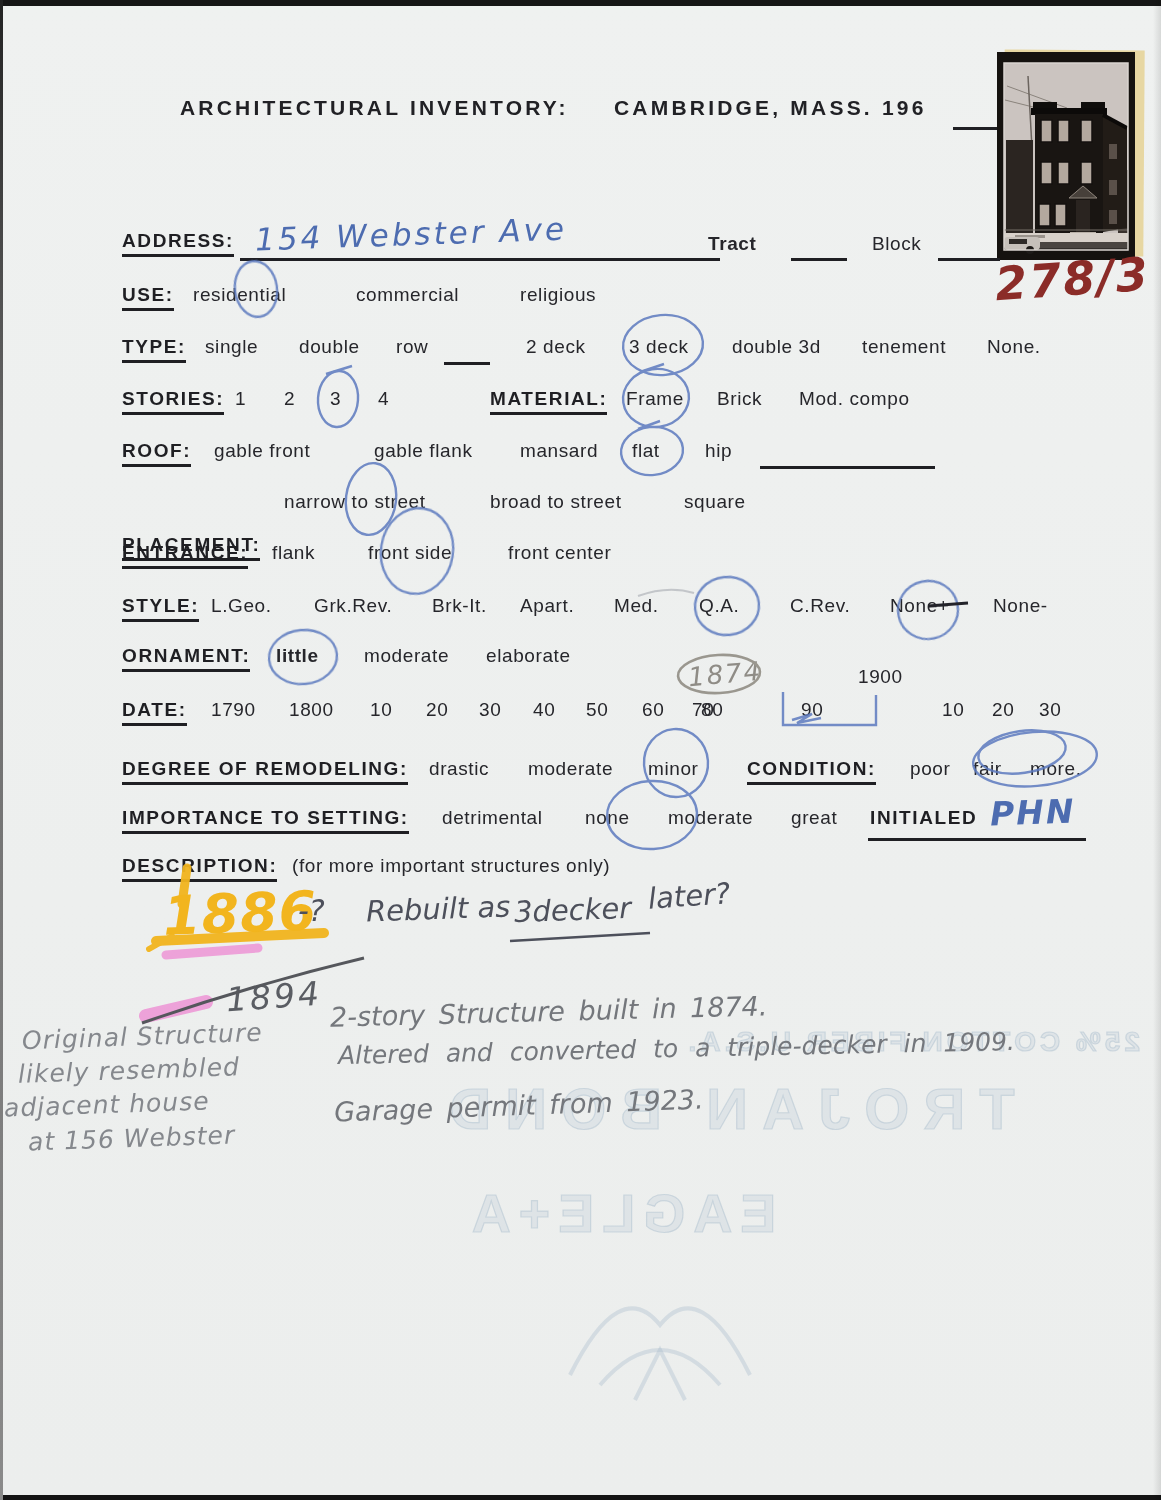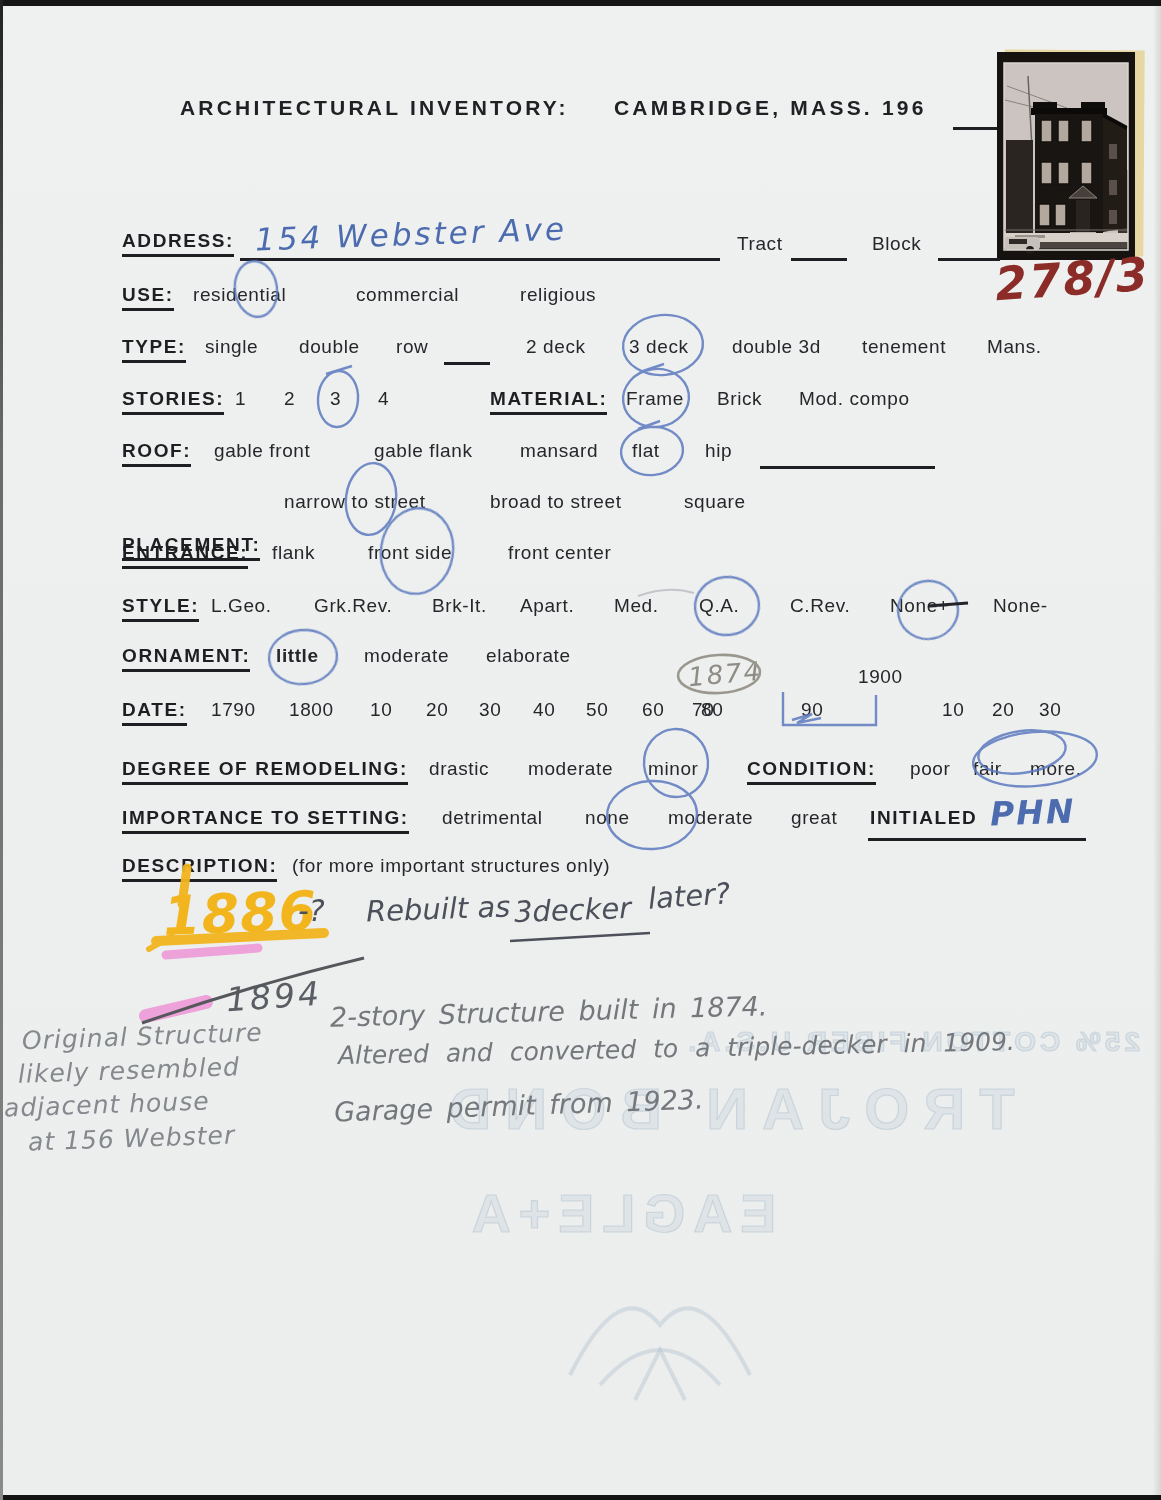--- a/index.html
+++ b/index.html
@@ -104,40 +104,40 @@
       <rect x="12" y="187" width="18" height="5" fill="#2e2a27"></rect>
       <circle cx="33" cy="198" r="4" fill="#1d1a18"></circle>
     </g>
     <rect x="7" y="11" width="124" height="187" fill="none" stroke="#d9d4cf" stroke-width="1.5"></rect>
   </svg>
   <div class="hand red" style="left:995px;top:252px;font-size:46px;font-weight:700;letter-spacing:2px;transform:rotate(-4deg);">278/3</div>
 
   <div class="t lbl" style="left:122px;top:230px;">ADDRESS:</div>
   <div class="hand ink-blue" style="left:255px;top:216px;font-size:31px;letter-spacing:3px;transform:rotate(-2deg);">154 Webster Ave</div>
   <div class="bline" style="left:240px;top:258px;width:480px;"></div>
-  <div class="t opt" style="left:737px;top:233px;">Tract</div>
+  <div class="t opt" style="left:708px;top:233px;font-weight:bold;">Tract</div>
   <div class="bline" style="left:791px;top:258px;width:56px;"></div>
   <div class="t opt" style="left:872px;top:233px;">Block</div>
   <div class="bline" style="left:938px;top:258px;width:62px;"></div>
 
   <div class="t lbl" style="left:122px;top:284px;">USE:</div>
   <div class="t opt" style="left:193px;top:284px;">residential</div>
   <div class="t opt" style="left:356px;top:284px;">commercial</div>
   <div class="t opt" style="left:520px;top:284px;">religious</div>
 
   <div class="t lbl" style="left:122px;top:336px;">TYPE:</div>
   <div class="t opt" style="left:205px;top:336px;">single</div>
   <div class="t opt" style="left:299px;top:336px;">double</div>
   <div class="t opt" style="left:396px;top:336px;">row</div>
   <div class="bline" style="left:444px;top:362px;width:46px;"></div>
   <div class="t opt" style="left:526px;top:336px;">2 deck</div>
   <div class="t opt" style="left:629px;top:336px;">3 deck</div>
   <div class="t opt" style="left:732px;top:336px;">double 3d</div>
   <div class="t opt" style="left:862px;top:336px;">tenement</div>
-  <div class="t opt" style="left:987px;top:336px;">Mans.</div>
+  <div class="t opt" style="left:987px;top:336px;">None.</div>
 
   <div class="t lbl" style="left:122px;top:388px;">STORIES:</div>
   <div class="t opt" style="left:235px;top:388px;">1</div>
   <div class="t opt" style="left:284px;top:388px;">2</div>
   <div class="t opt" style="left:330px;top:388px;">3</div>
   <div class="t opt" style="left:378px;top:388px;">4</div>
   <div class="t lbl" style="left:490px;top:388px;">MATERIAL:</div>
   <div class="t opt" style="left:626px;top:388px;">Frame</div>
   <div class="t opt" style="left:717px;top:388px;">Brick</div>
   <div class="t opt" style="left:799px;top:388px;">Mod. compo</div>

